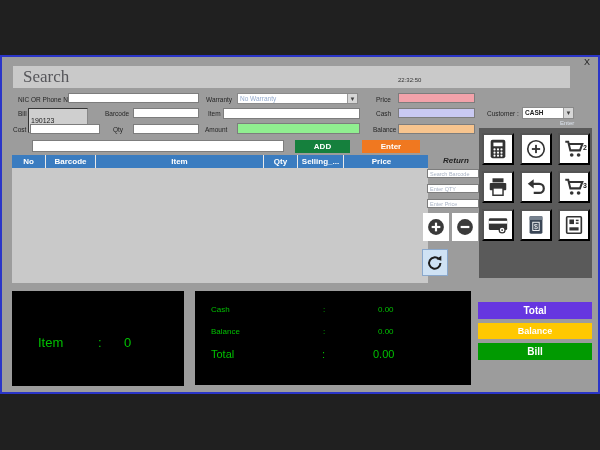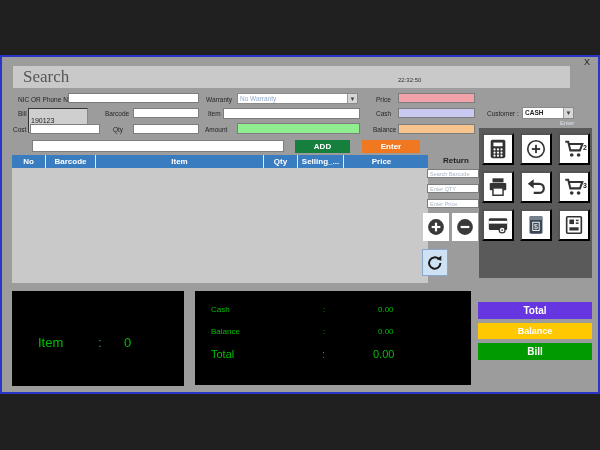--- a/index.html
+++ b/index.html
@@ -86,21 +86,21 @@
     <div class="thead">
       <div class="th" style="width:34px;">No</div>
       <div class="th" style="width:50px;">Barcode</div>
       <div class="th" style="width:168px;">Item</div>
       <div class="th" style="width:34px;">Qty</div>
       <div class="th" style="width:46px;">Selling_...</div>
       <div class="th" style="width:75px;border-right:none;">Price</div>
     </div>
     <div class="tbody"></div>
 
-    <div class="retlbl" style="left:441px;top:99px;">Return</div>
+    <div class="retlbl" style="left:441px;top:99px;font-style:italic;">Return</div>
     <input class="inp" style="left: 425px; top: 112px; width: 52px; height: 9px; font-size: 5.5px;" style2="" placeholder="Search Barcode">
     <input class="inp" style="left: 425px; top: 127px; width: 52px; height: 9px; font-size: 5.5px;" placeholder="Enter QTY">
     <input class="inp" style="left: 425px; top: 142px; width: 52px; height: 9px; font-size: 5.5px;" placeholder="Enter Price">
 
     <button class="sq" style="left:421px;top:156px;width:26px;height:28px;">
       <span>
         <svg width="20" height="20" viewBox="0 0 24 24">
             <circle cx="12" cy="12" r="9.5" fill="#3a3a3a"></circle>
             <rect x="6.8" y="10.7" width="10.4" height="2.6" fill="#fff"></rect>
             <rect x="10.7" y="6.8" width="2.6" height="10.4" fill="#fff"></rect>

